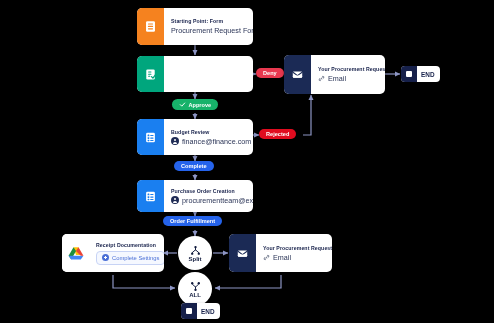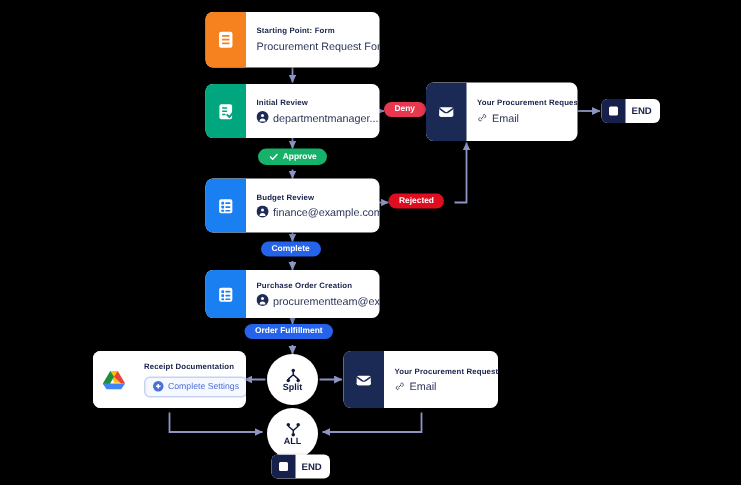--- a/index.html
+++ b/index.html
@@ -179,27 +179,20 @@
   <div class="node" style="left:137px; top:56px; width:116px; height:36px;">
     <div class="iconcol" style="background:#00a67d;">
       <svg width="13" height="13" viewBox="0 0 16 16">
         <rect x="2.8" y="1.8" width="10.4" height="12.4" rx="1.6" fill="#fff"></rect>
         <rect x="4.9" y="4.4" width="4.4" height="1.2" rx="0.6" fill="#00a67d"></rect>
         <rect x="4.9" y="7.0" width="4.4" height="1.2" rx="0.6" fill="#00a67d"></rect>
         <rect x="4.9" y="9.6" width="3.0" height="1.2" rx="0.6" fill="#00a67d"></rect>
         <path d="M9.2 10.6 L11.0 12.4 L14.2 8.2" stroke="#00a67d" stroke-width="1.6" fill="none" stroke-linecap="round" stroke-linejoin="round"></path>
       </svg>
     </div>
-    <div class="body">
-      <div class="title">Initial Review</div>
-      <div class="sub big">
-        <span class="avatar"></span>
-        <span>departmentmanager...</span>
-      </div>
-    </div>
   </div>
 
   <div class="badge deny" style="left:256px; top:68px;">
     <span>Deny</span>
   </div>
 
   <div class="node" style="left:284px; top:55px; width:101px; height:39px;">
     <div class="iconcol" style="background:#1b2a55;">
       <svg width="13" height="13" viewBox="0 0 16 16">
         <rect x="2.2" y="4.4" width="11.6" height="7.6" rx="1.5" fill="#fff"></rect>
@@ -243,21 +236,21 @@
         <rect x="4.4" y="7.6" width="2.2" height="2.2" rx="0.5" fill="#1a7ff0"></rect>
         <rect x="7.6" y="8.0" width="4.2" height="1.4" rx="0.7" fill="#1a7ff0"></rect>
         <rect x="4.4" y="10.8" width="2.2" height="1.8" rx="0.5" fill="#1a7ff0"></rect>
         <rect x="7.6" y="11.0" width="4.2" height="1.4" rx="0.7" fill="#1a7ff0"></rect>
       </svg>
     </div>
     <div class="body">
       <div class="title">Budget Review</div>
       <div class="sub big">
         <span class="avatar"></span>
-        <span>finance@example.com</span>
+        <span>finance@finance.com</span>
       </div>
     </div>
   </div>
 
   <div class="badge rejected" style="left:259px; top:129px;">
     <span>Rejected</span>
   </div>
 
   <div class="badge complete" style="left:174px; top:161px;">
     <span>Complete</span>

